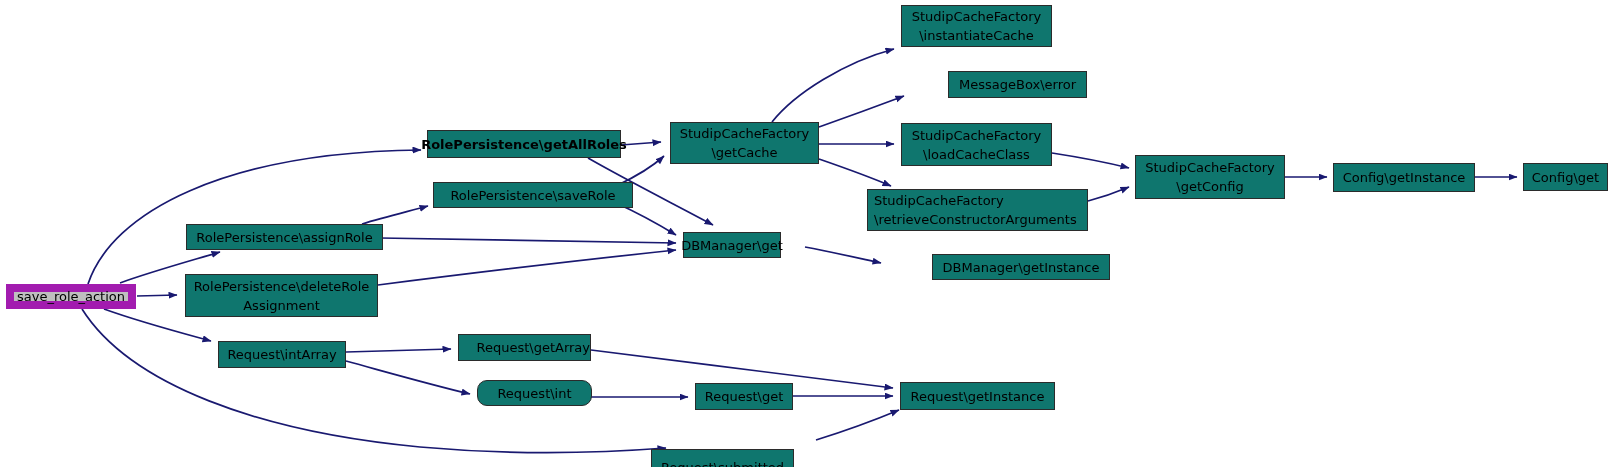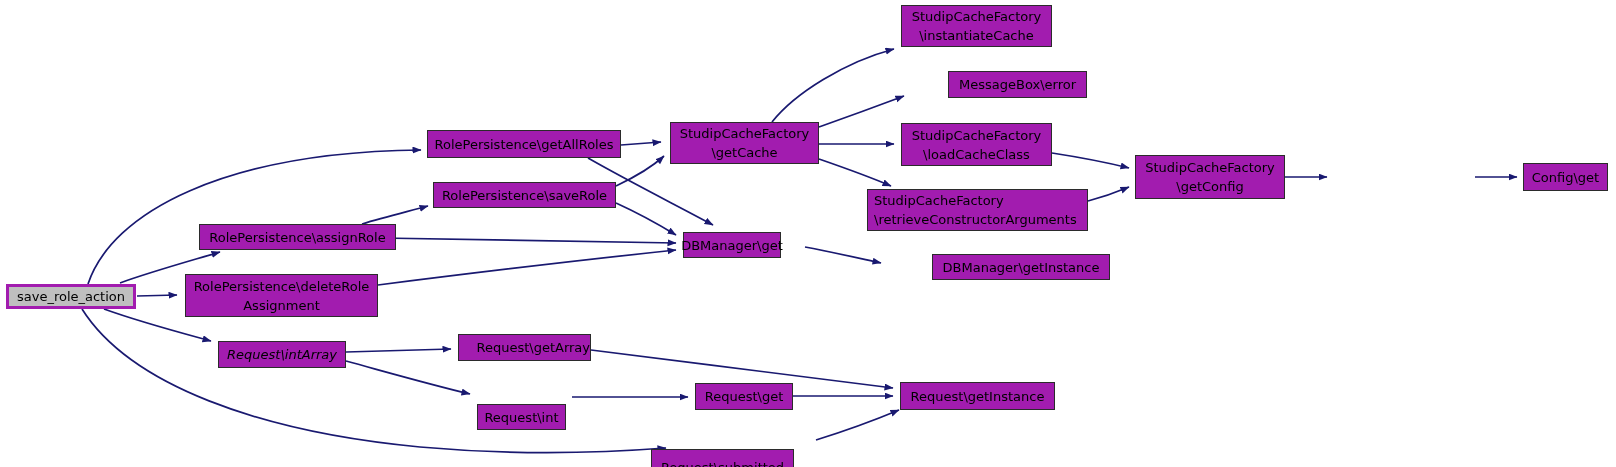--- a/index.html
+++ b/index.html
@@ -18,41 +18,41 @@
   .edge-layer {
     position: absolute;
     left: 0;
     top: 0;
     width: 1616px;
     height: 467px;
   }
   .graph-node {
     position: absolute;
     box-sizing: border-box;
-    background: #a21caf;
+    background: #0f766e;
     border: 1.5px solid #2b2b2b;
     color: #000000;
     font-size: 13px;
     line-height: 19px;
     display: flex;
     flex-direction: column;
     justify-content: center;
     align-items: center;
     text-align: center;
     white-space: pre;
     cursor: pointer;
   }
   .graph-node.align-left {
     align-items: flex-start;
     text-align: left;
     padding-left: 6px;
   }
   .graph-node.highlight {
     background: #bfbfbf;
-    border: 3px solid #a21caf;
+    border: 8px solid #a21caf;
   }
   .node-line {
     display: block;
   }
 </style>
 </head>
 <body>
 
 <div class="graph-canvas">
   <svg class="edge-layer" width="1616" height="467" viewBox="0 0 1616 467" xmlns="http://www.w3.org/2000/svg">
@@ -86,32 +86,33 @@
         <path d="M819,159 C845,168 870,177 891,186" fill="none" stroke="#191970" stroke-width="1.7" marker-end="url(#arrowhead)"></path>
         <path d="M1052,153 C1078,157 1105,162 1129,168" fill="none" stroke="#191970" stroke-width="1.7" marker-end="url(#arrowhead)"></path>
         <path d="M1088,201 C1103,197 1117,192 1129,187" fill="none" stroke="#191970" stroke-width="1.7" marker-end="url(#arrowhead)"></path>
         <path d="M1285,177 L1327,177" fill="none" stroke="#191970" stroke-width="1.7" marker-end="url(#arrowhead)"></path>
         <path d="M1475,177 L1517,177" fill="none" stroke="#191970" stroke-width="1.7" marker-end="url(#arrowhead)"></path>
         <path d="M805,247 C832,252 858,258 881,263" fill="none" stroke="#191970" stroke-width="1.7" marker-end="url(#arrowhead)"></path>
       </g>
   </svg>
 
 <div class="graph-node highlight" title="save_role_action" style="left: 6px; top: 284px; width: 130px; height: 25px;"><span class="node-line">save_role_action</span></div>
-    <div class="graph-node" title="RolePersistence\getAllRoles" style="left: 427px; top: 130px; width: 194px; height: 28px;"><span class="node-line">RolePersistence\getAllRoles</span></div>
-    <div class="graph-node" title="RolePersistence\saveRole" style="left: 433px; top: 182px; width: 183px; height: 26px;"><span class="node-line">RolePersistence\saveRole</span></div>
-    <div class="graph-node" title="RolePersistence\assignRole" style="left: 199px; top: 224px; width: 197px; height: 26px; text-align: center;"><span class="node-line">RolePersistence\assignRole</span></div>
+    <div class="graph-node" title="RolePersistence\getAllRoles" style="left: 427px; top: 130px; width: 194px; height: 28px; font-weight: bold;"><span class="node-line">RolePersistence\getAllRoles</span></div>
+    <div class="graph-node" title="RolePersistence\saveRole" style="left: 433px; top: 182px; width: 200px; height: 26px;"><span class="node-line">RolePersistence\saveRole</span></div>
+    <div class="graph-node" title="RolePersistence\assignRole" style="left: 186px; top: 224px; width: 197px; height: 26px; text-align: center;"><span class="node-line">RolePersistence\assignRole</span></div>
     <div class="graph-node" title="RolePersistence\deleteRoleAssignment" style="left: 185px; top: 274px; width: 193px; height: 43px;"><span class="node-line">RolePersistence\deleteRole</span><span class="node-line">Assignment</span></div>
-    <div class="graph-node" title="Request\intArray" style="left: 218px; top: 341px; width: 128px; height: 27px; font-style: italic;"><span class="node-line">Request\intArray</span></div>
+    <div class="graph-node" title="Request\intArray" style="left: 218px; top: 341px; width: 128px; height: 27px;"><span class="node-line">Request\intArray</span></div>
     <div class="graph-node" title="Request\getArray" style="left: 458px; top: 334px; width: 133px; height: 27px; align-items: flex-end;"><span class="node-line">Request\getArray</span></div>
-    <div class="graph-node" title="Request\int" style="left: 477px; top: 404px; width: 89px; height: 26px;"><span class="node-line">Request\int</span></div>
+    <div class="graph-node" title="Request\int" style="left: 477px; top: 380px; width: 115px; height: 26px; border-radius: 10px;"><span class="node-line">Request\int</span></div>
     <div class="graph-node" title="Request\get" style="left: 695px; top: 383px; width: 98px; height: 27px;"><span class="node-line">Request\get</span></div>
     <div class="graph-node" title="Request\getInstance" style="left: 900px; top: 382px; width: 155px; height: 28px;"><span class="node-line">Request\getInstance</span></div>
     <div class="graph-node" title="Request\submitted" style="left: 651px; top: 433px; width: 143px; height: 37px; margin-top: 16px;"><span class="node-line">Request\submitted</span></div>
     <div class="graph-node" title="StudipCacheFactory\getCache" style="left: 670px; top: 122px; width: 149px; height: 42px;"><span class="node-line">StudipCacheFactory</span><span class="node-line">\getCache</span></div>
     <div class="graph-node" title="StudipCacheFactory\instantiateCache" style="left: 901px; top: 5px; width: 151px; height: 42px;"><span class="node-line">StudipCacheFactory</span><span class="node-line">\instantiateCache</span></div>
     <div class="graph-node" title="MessageBox\error" style="left: 908px; top: 71px; width: 139px; height: 27px; margin-left: 40px;"><span class="node-line">MessageBox\error</span></div>
     <div class="graph-node" title="StudipCacheFactory\loadCacheClass" style="left: 901px; top: 123px; width: 151px; height: 43px;"><span class="node-line">StudipCacheFactory</span><span class="node-line">\loadCacheClass</span></div>
     <div class="graph-node align-left" title="StudipCacheFactory\retrieveConstructorArguments" style="left: 867px; top: 189px; width: 221px; height: 42px;"><span class="node-line">StudipCacheFactory</span><span class="node-line">\retrieveConstructorArguments</span></div>
     <div class="graph-node" title="StudipCacheFactory\getConfig" style="left: 1135px; top: 155px; width: 150px; height: 44px;"><span class="node-line">StudipCacheFactory</span><span class="node-line">\getConfig</span></div>
+    <div class="graph-node" title="Config\getInstance" style="left: 1333px; top: 163px; width: 142px; height: 29px;"><span class="node-line">Config\getInstance</span></div>
     <div class="graph-node" title="Config\get" style="left: 1523px; top: 163px; width: 85px; height: 28px; text-align: center;"><span class="node-line">Config\get</span></div>
     <div class="graph-node" title="DBManager\get" style="left: 683px; top: 232px; width: 98px; height: 26px;"><span class="node-line">DBManager\get</span></div>
     <div class="graph-node" title="DBManager\getInstance" style="left: 888px; top: 254px; width: 178px; height: 26px; margin-left: 44px;"><span class="node-line">DBManager\getInstance</span></div>
   </div>
 
 </body></html>

